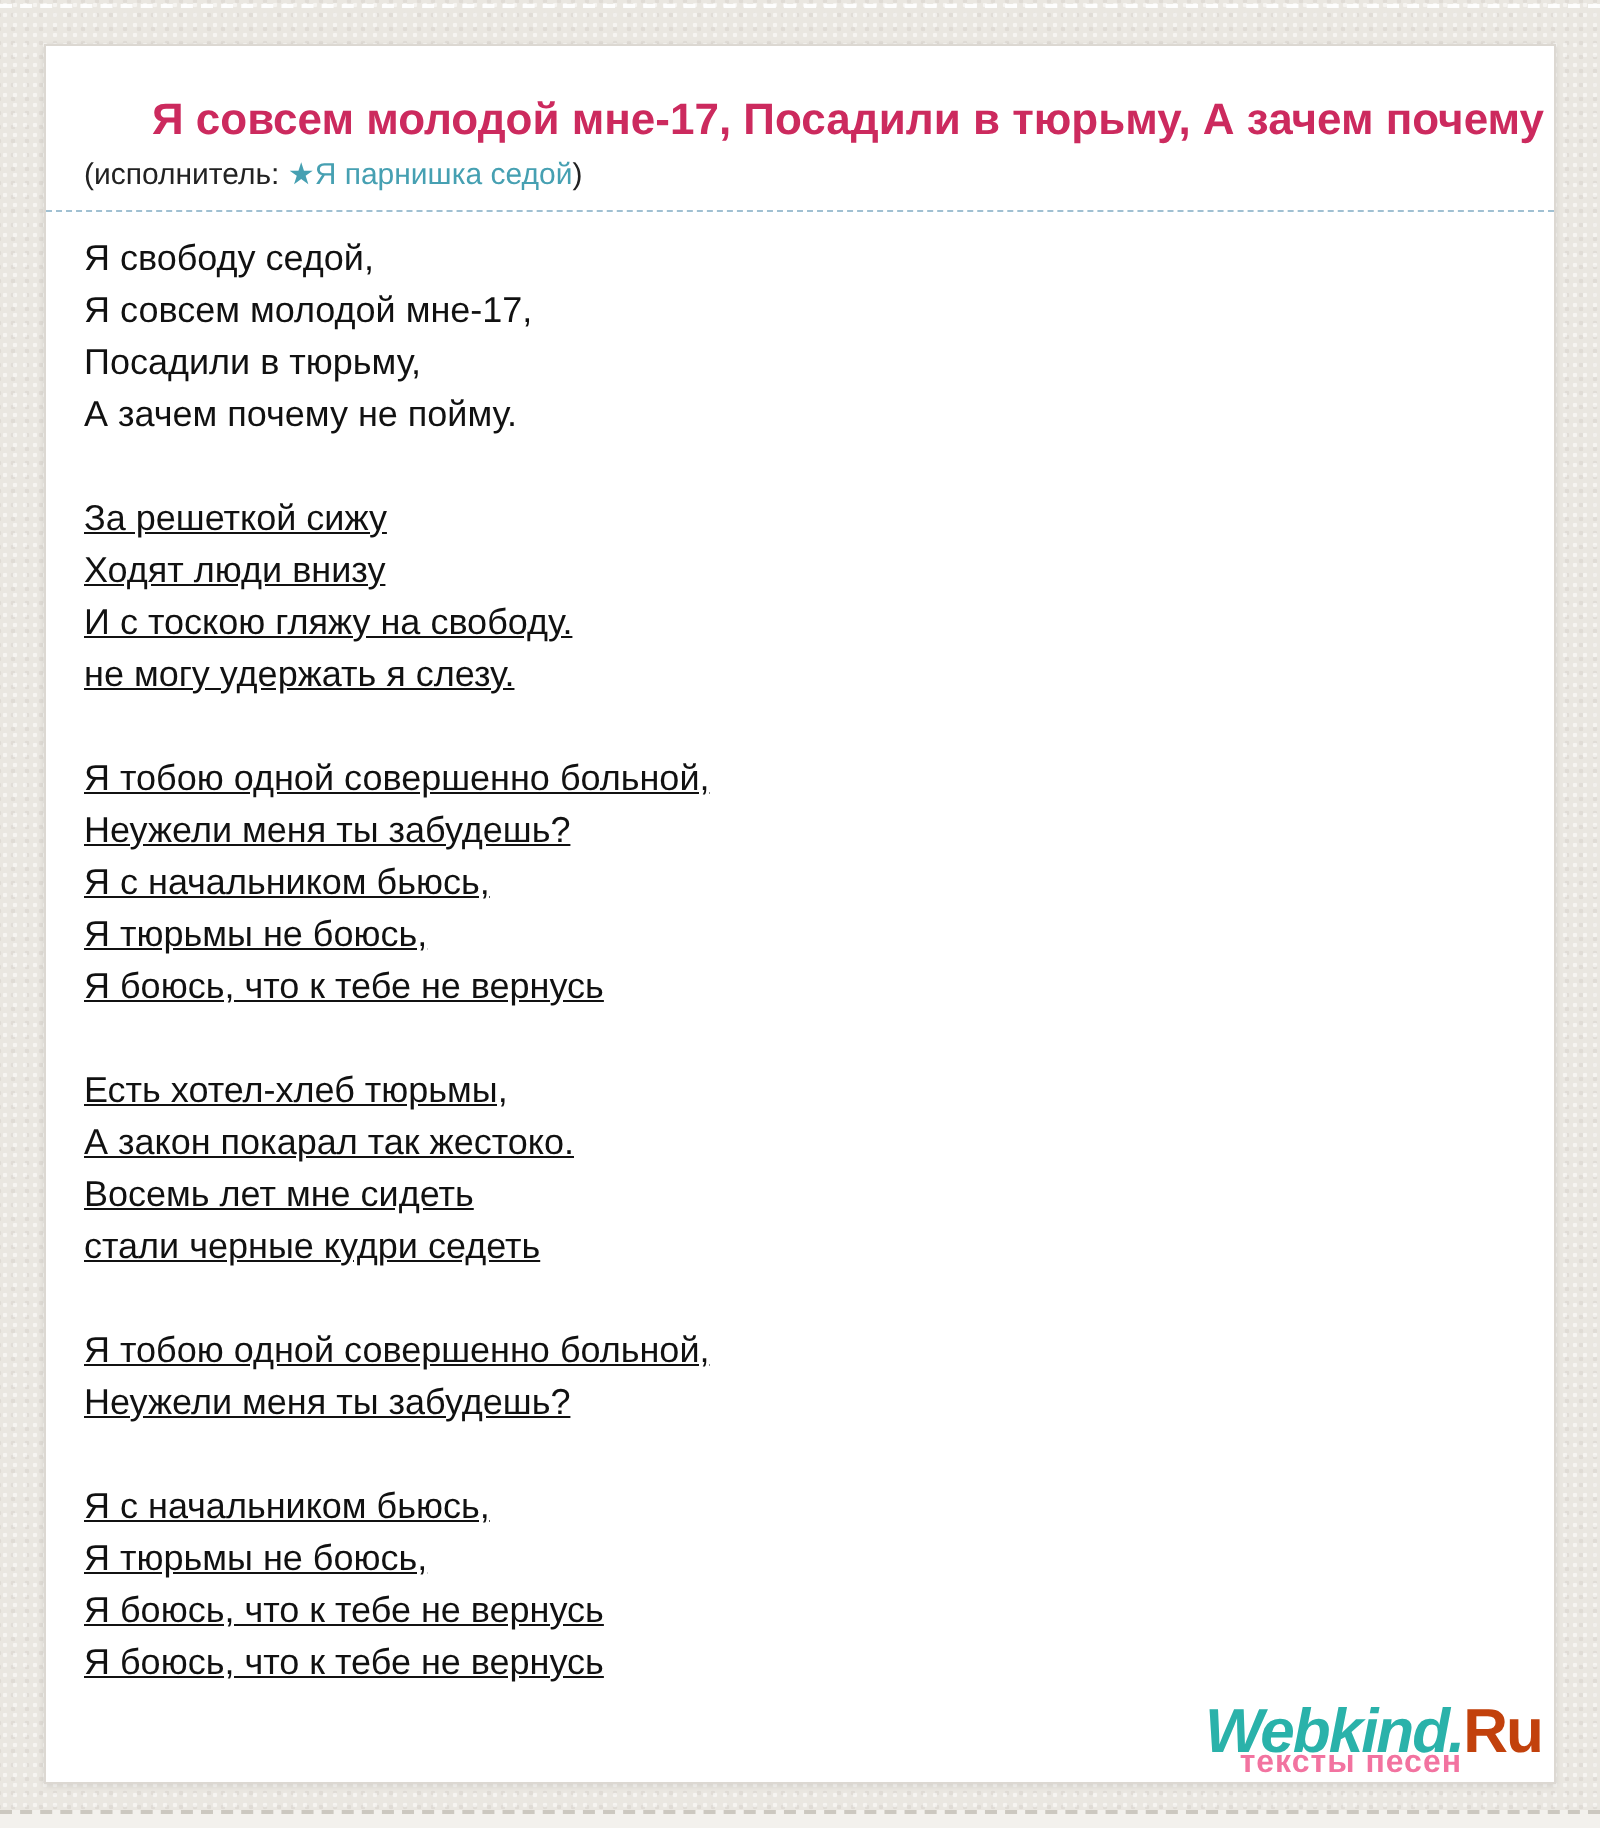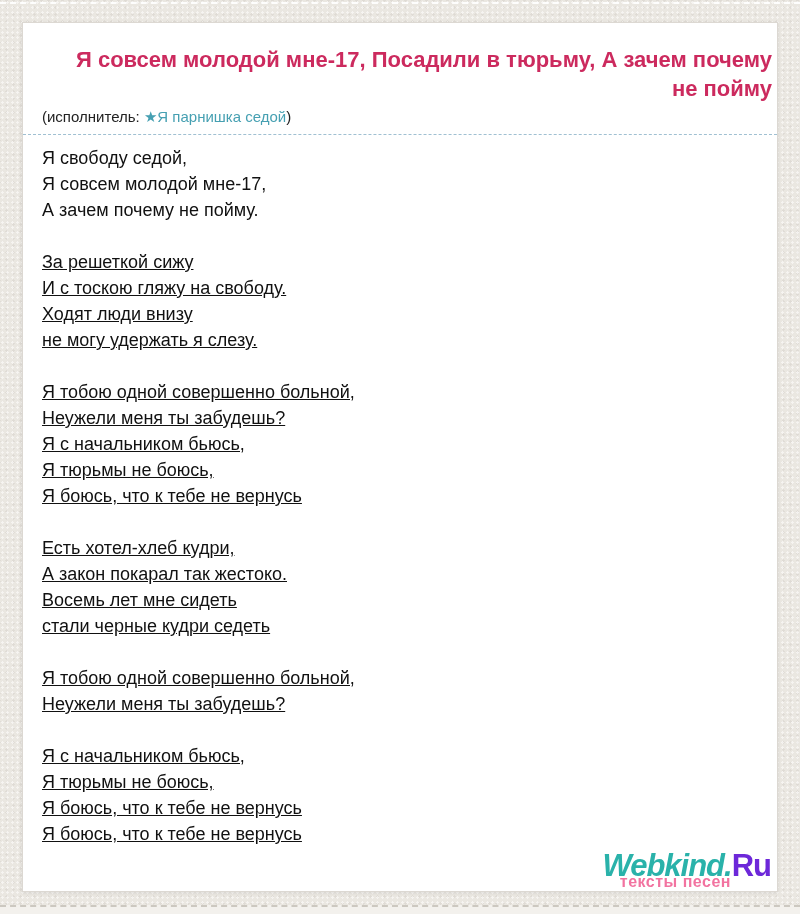--- a/index.html
+++ b/index.html
@@ -69,21 +69,21 @@
     cursor: pointer;
   }
   .logo-main {
     font-size: 31px;
     font-weight: bold;
     letter-spacing: -1px;
     line-height: 32px;
     white-space: nowrap;
   }
   .logo-brand { color: #2ab2aa; font-style: italic; }
-  .logo-ru { color: #6d28d9; }
+  .logo-ru { color: #c2410c; }
   .logo-tagline {
     font-size: 16px;
     font-weight: bold;
     color: #f273a0;
     letter-spacing: 0.5px;
     margin-top: -7px;
     padding-right: 40px;
     line-height: 14px;
   }
 </style>
@@ -91,46 +91,46 @@
 <body>
 
 <div class="top-edge"></div>
 <div class="bottom-edge"></div>
 
 <div class="card">
 
   <div class="header">
     <h1 class="page-title">
         <div>Я совсем молодой мне-17, Посадили в тюрьму, А зачем почему</div>
-        <div>не пойму</div>
       </h1>
     <div class="artist-line"><span>(исполнитель: </span><a class="artist-link"><span>★</span><span>Я парнишка седой</span></a><span>)</span></div>
   </div>
 
   <div class="lyrics">
       <div class="verse">
         <div class="lyric-line">Я свободу седой,</div>
         <div class="lyric-line">Я совсем молодой мне-17,</div>
+        <div class="lyric-line">Посадили в тюрьму,</div>
         <div class="lyric-line">А зачем почему не пойму.</div>
       </div>
       <div class="verse">
         <div class="lyric-line">За решеткой сижу</div>
+        <div class="lyric-line">Ходят люди внизу</div>
         <div class="lyric-line">И с тоскою гляжу на свободу.</div>
-        <div class="lyric-line">Ходят люди внизу</div>
         <div class="lyric-line">не могу удержать я слезу.</div>
       </div>
       <div class="verse">
         <div class="lyric-line">Я тобою одной совершенно больной,</div>
         <div class="lyric-line">Неужели меня ты забудешь?</div>
         <div class="lyric-line">Я с начальником бьюсь,</div>
         <div class="lyric-line">Я тюрьмы не боюсь,</div>
         <div class="lyric-line">Я боюсь, что к тебе не вернусь</div>
       </div>
       <div class="verse">
-        <div class="lyric-line">Есть хотел-хлеб кудри,</div>
+        <div class="lyric-line">Есть хотел-хлеб тюрьмы,</div>
         <div class="lyric-line">А закон покарал так жестоко.</div>
         <div class="lyric-line">Восемь лет мне сидеть</div>
         <div class="lyric-line">стали черные кудри седеть</div>
       </div>
       <div class="verse">
         <div class="lyric-line">Я тобою одной совершенно больной,</div>
         <div class="lyric-line">Неужели меня ты забудешь?</div>
       </div>
       <div class="verse">
         <div class="lyric-line">Я с начальником бьюсь,</div>

